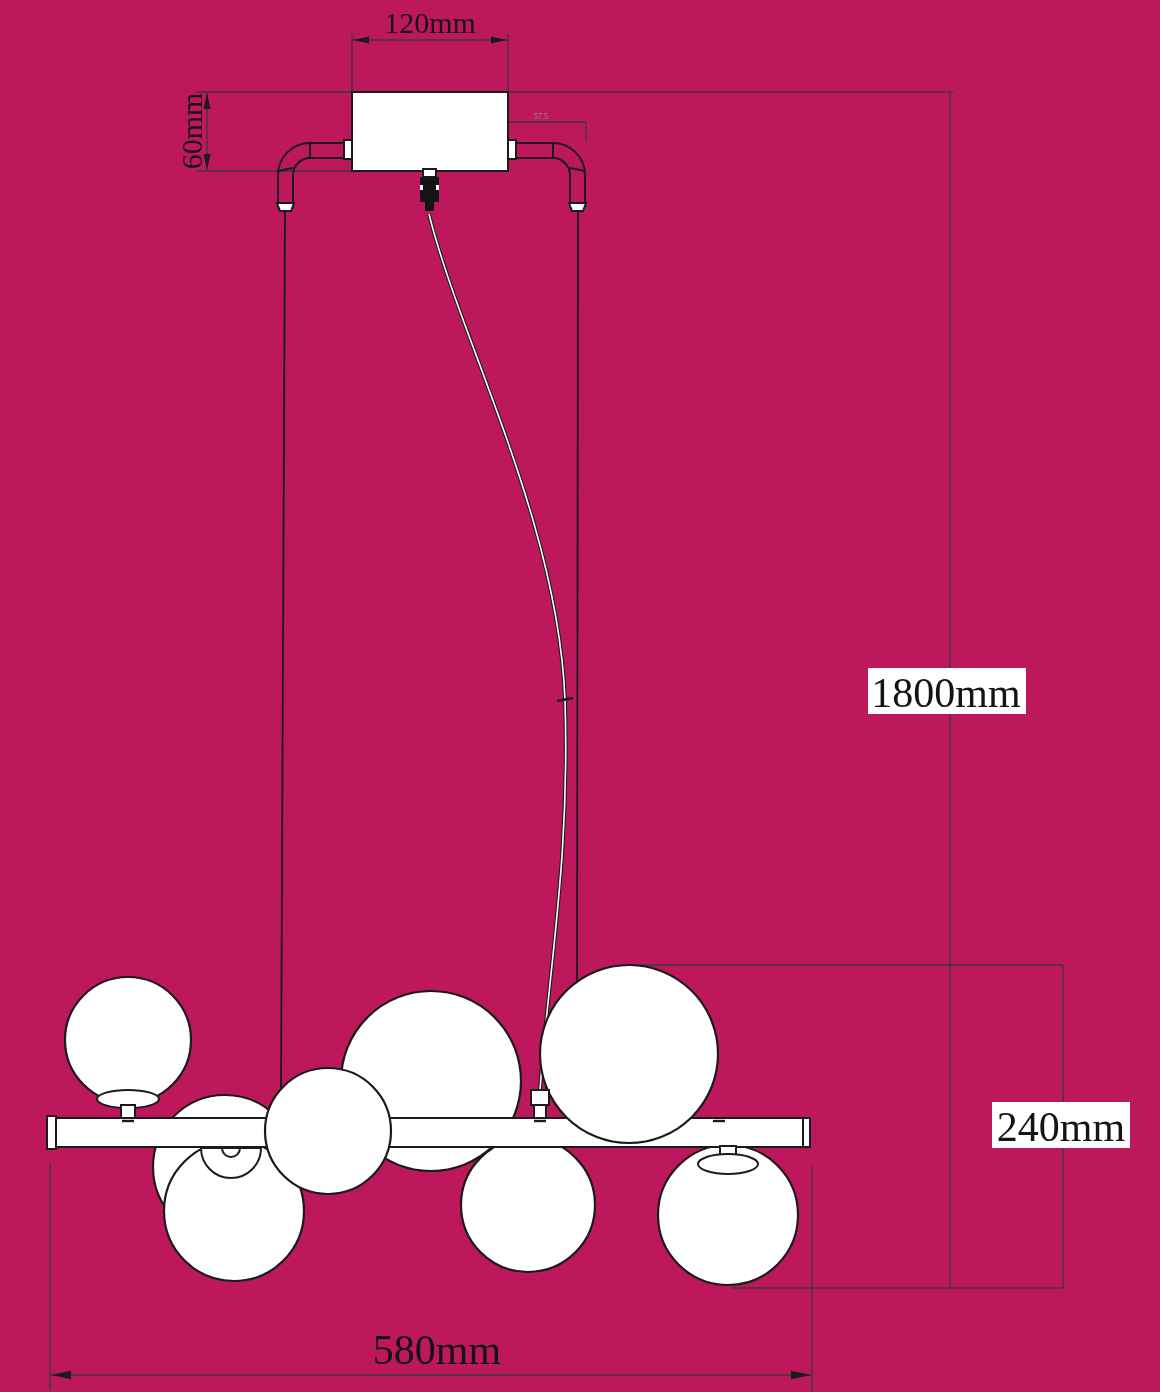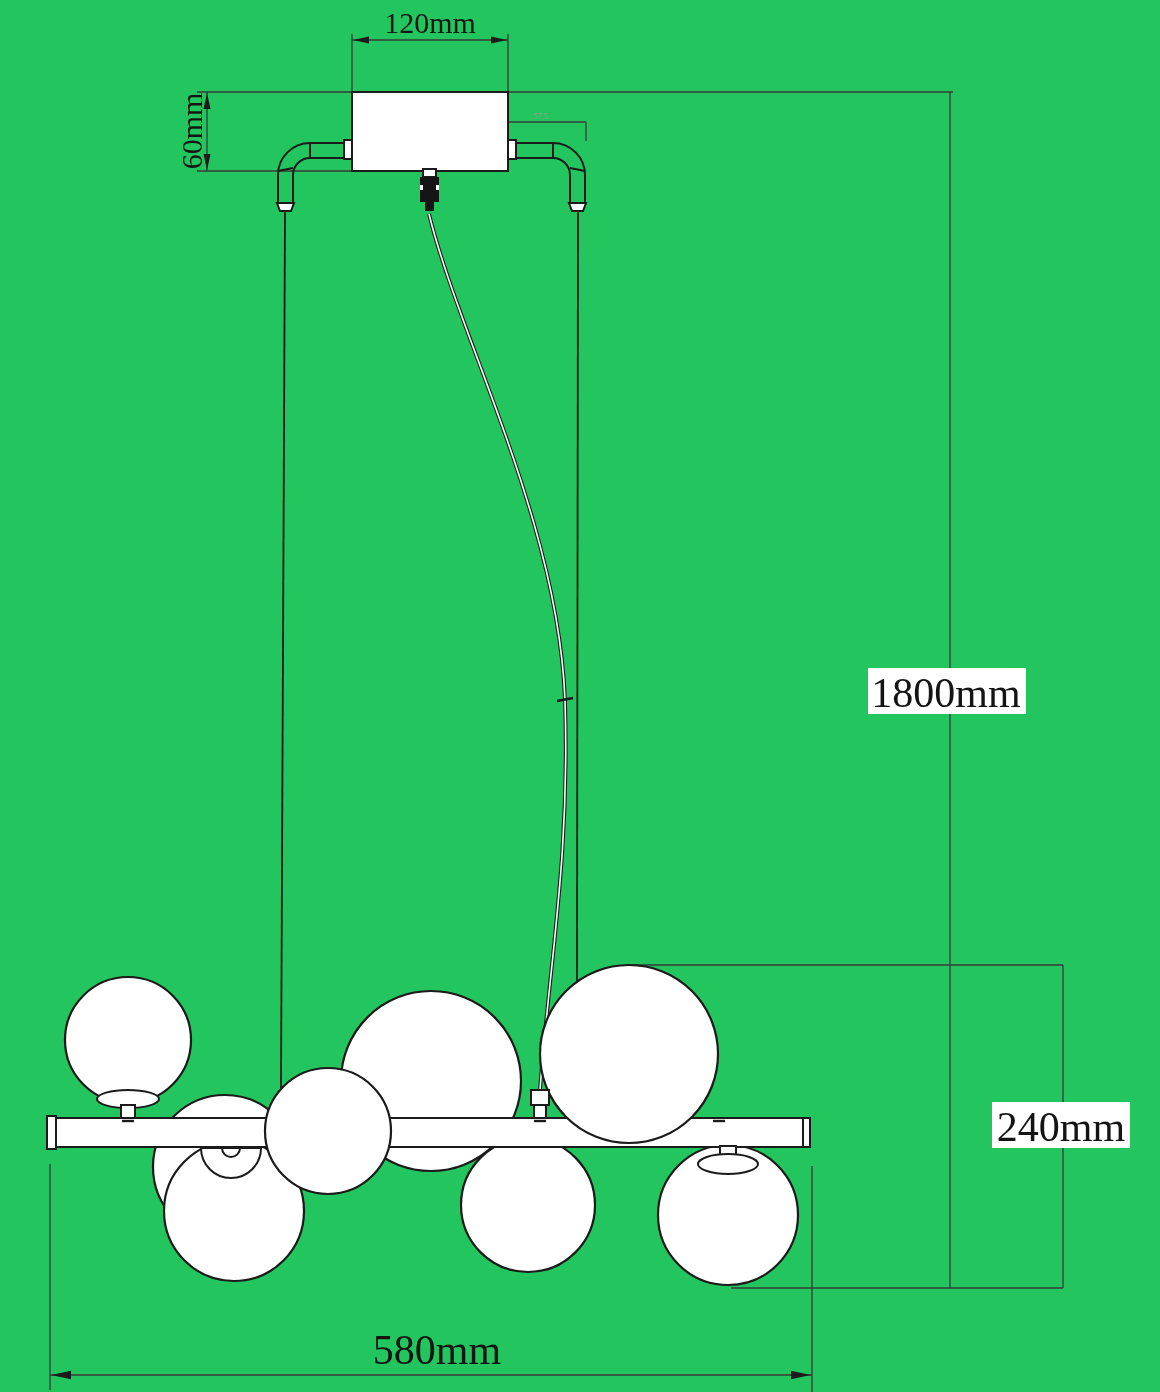--- a/index.html
+++ b/index.html
@@ -1,16 +1,16 @@
 <!DOCTYPE html>
 <html><head>
 <meta charset="utf-8">
 <style>
   html,body{margin:0;padding:0;background:#ffffff;}
-  .stage{position:relative;width:1160px;height:1392px;background:#22c55e;overflow:hidden;}
+  .stage{position:relative;width:1160px;height:1392px;background:#be185d;overflow:hidden;}
   svg{display:block;}
   .thin{stroke:#3a3a3a;stroke-width:1.3;fill:none;}
   .wire{stroke:#1b1b1b;stroke-width:1.8;fill:none;}
   .ol{stroke:#1b1b1b;stroke-width:2;fill:none;}
   .shape{fill:#ffffff;stroke:#1b1b1b;stroke-width:2;}
   .globe{fill:#ffffff;stroke:#1b1b1b;stroke-width:2.2;}
   .blackfill{fill:#151515;stroke:none;}
   .arrow{fill:#1b1b1b;stroke:none;}
   .dimtext{font-family:"Liberation Serif", serif;fill:#141414;}
   .faint{font-family:"Liberation Serif", serif;fill:#9a9a9a;}

